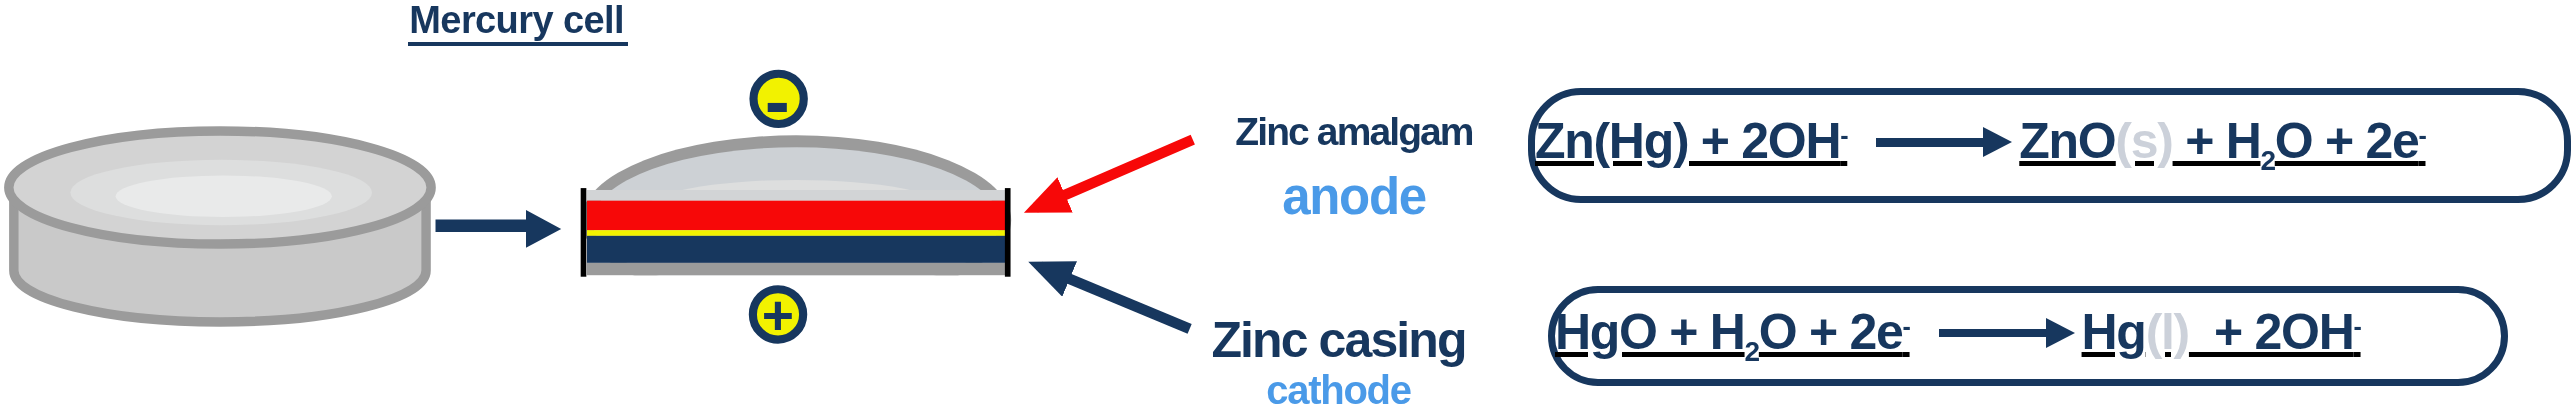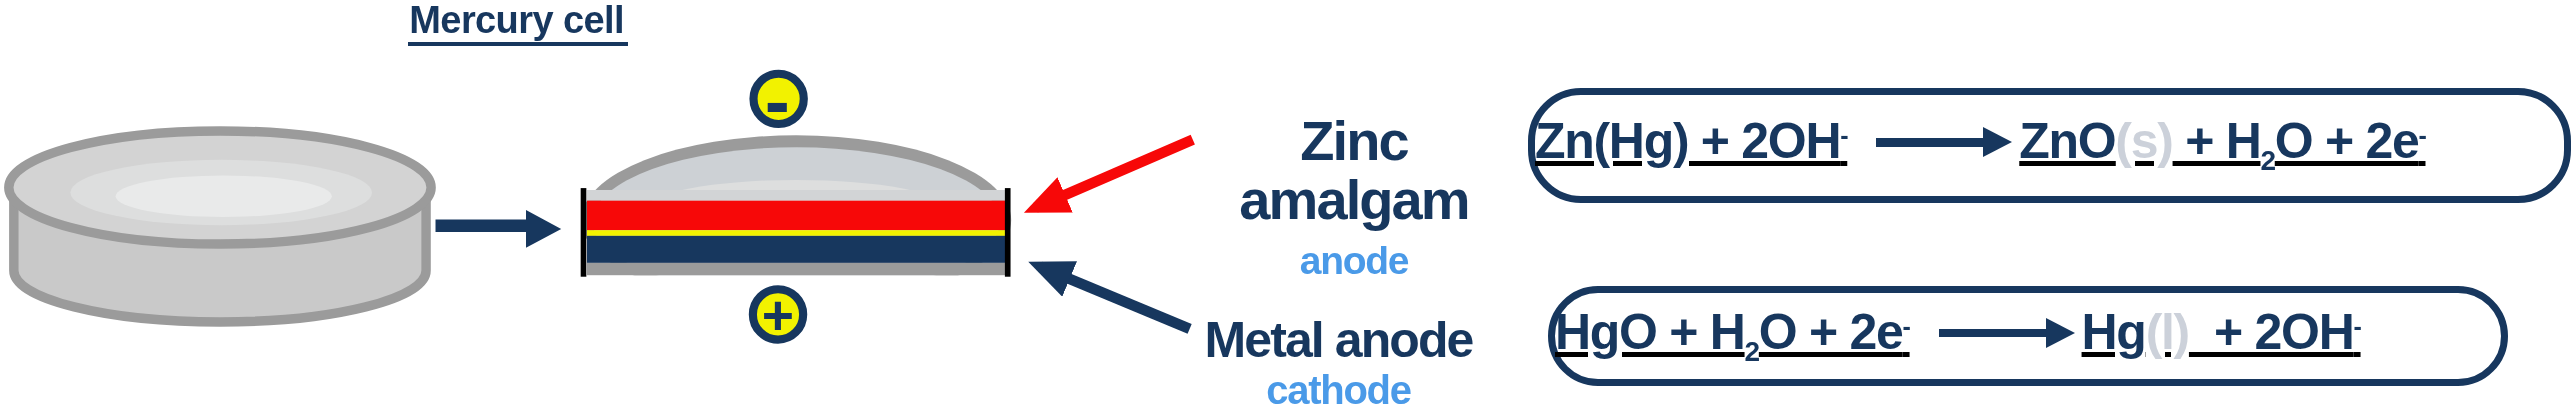--- a/index.html
+++ b/index.html
@@ -16,22 +16,22 @@
   .title{
     position:absolute;left:408px;top:1.3px;display:inline-block;
     color:var(--navy);font-size:38px;font-weight:bold;letter-spacing:-0.6px;
     border-bottom:4.4px solid var(--navy);padding:0 3.8px 3.1px 1.3px;line-height:1.0;
   }
 
   .lblgroup{position:absolute;text-align:center;}
   .lbl-component{color:var(--navy);font-weight:bold;letter-spacing:-1.9px;line-height:1.06;}
   .lbl-role{color:var(--light_blue);font-weight:bold;letter-spacing:-1.3px;line-height:1.0;}
   #anode-group{left:1181px;top:111px;width:346px;}
-  #anode-group .lbl-component{font-size:56px;}
-  #anode-group .lbl-role{font-size:39px;margin-top:11px;}
+  #anode-group .lbl-component{font-size:39px;}
+  #anode-group .lbl-role{font-size:51px;margin-top:19px;}
   #cathode-group{left:1169px;top:314px;width:339px;}
   #cathode-group .lbl-component{font-size:50px;}
   #cathode-group .lbl-role{font-size:40px;margin-top:2.5px;}
 
   .eqbox{
     position:absolute;box-sizing:border-box;border:7.5px solid var(--navy);
     display:flex;align-items:center;justify-content:flex-start;background:#fff;text-decoration:underline;
   }
   #anode-eqbox{left:1528px;top:88px;width:1043px;height:115px;border-radius:53px;}
   #cathode-eqbox{left:1548px;top:286px;width:960px;height:100px;border-radius:57px;}
@@ -106,21 +106,21 @@
   </svg>
 
   <div class="title">Mercury cell</div>
 
   <div class="lblgroup" id="anode-group">
     <div class="lbl-component">Zinc amalgam</div>
     <div class="lbl-role">anode</div>
   </div>
 
   <div class="lblgroup" id="cathode-group">
-    <div class="lbl-component">Metal anode</div>
+    <div class="lbl-component">Zinc casing</div>
     <div class="lbl-role">cathode</div>
   </div>
 
   <div class="eqbox" id="anode-eqbox">
     <div class="eq"><span class="tk">Zn(Hg) + 2OH</span><span class="tk tk-sup">-</span><span class="eq-arrow"></span><span class="tk">ZnO</span><span class="tk tk-state">(s)</span><span class="tk"> + H</span><span class="tk tk-sub">2</span><span class="tk">O + 2e</span><span class="tk tk-sup">-</span></div>
   </div>
 
   <div class="eqbox" id="cathode-eqbox">
     <div class="eq"><span class="tk">HgO + H</span><span class="tk tk-sub">2</span><span class="tk">O + 2e</span><span class="tk tk-sup">-</span><span class="eq-arrow"></span><span class="tk">Hg</span><span class="tk tk-state">(l)</span><span class="tk">  + 2OH</span><span class="tk tk-sup">-</span></div>
   </div>

